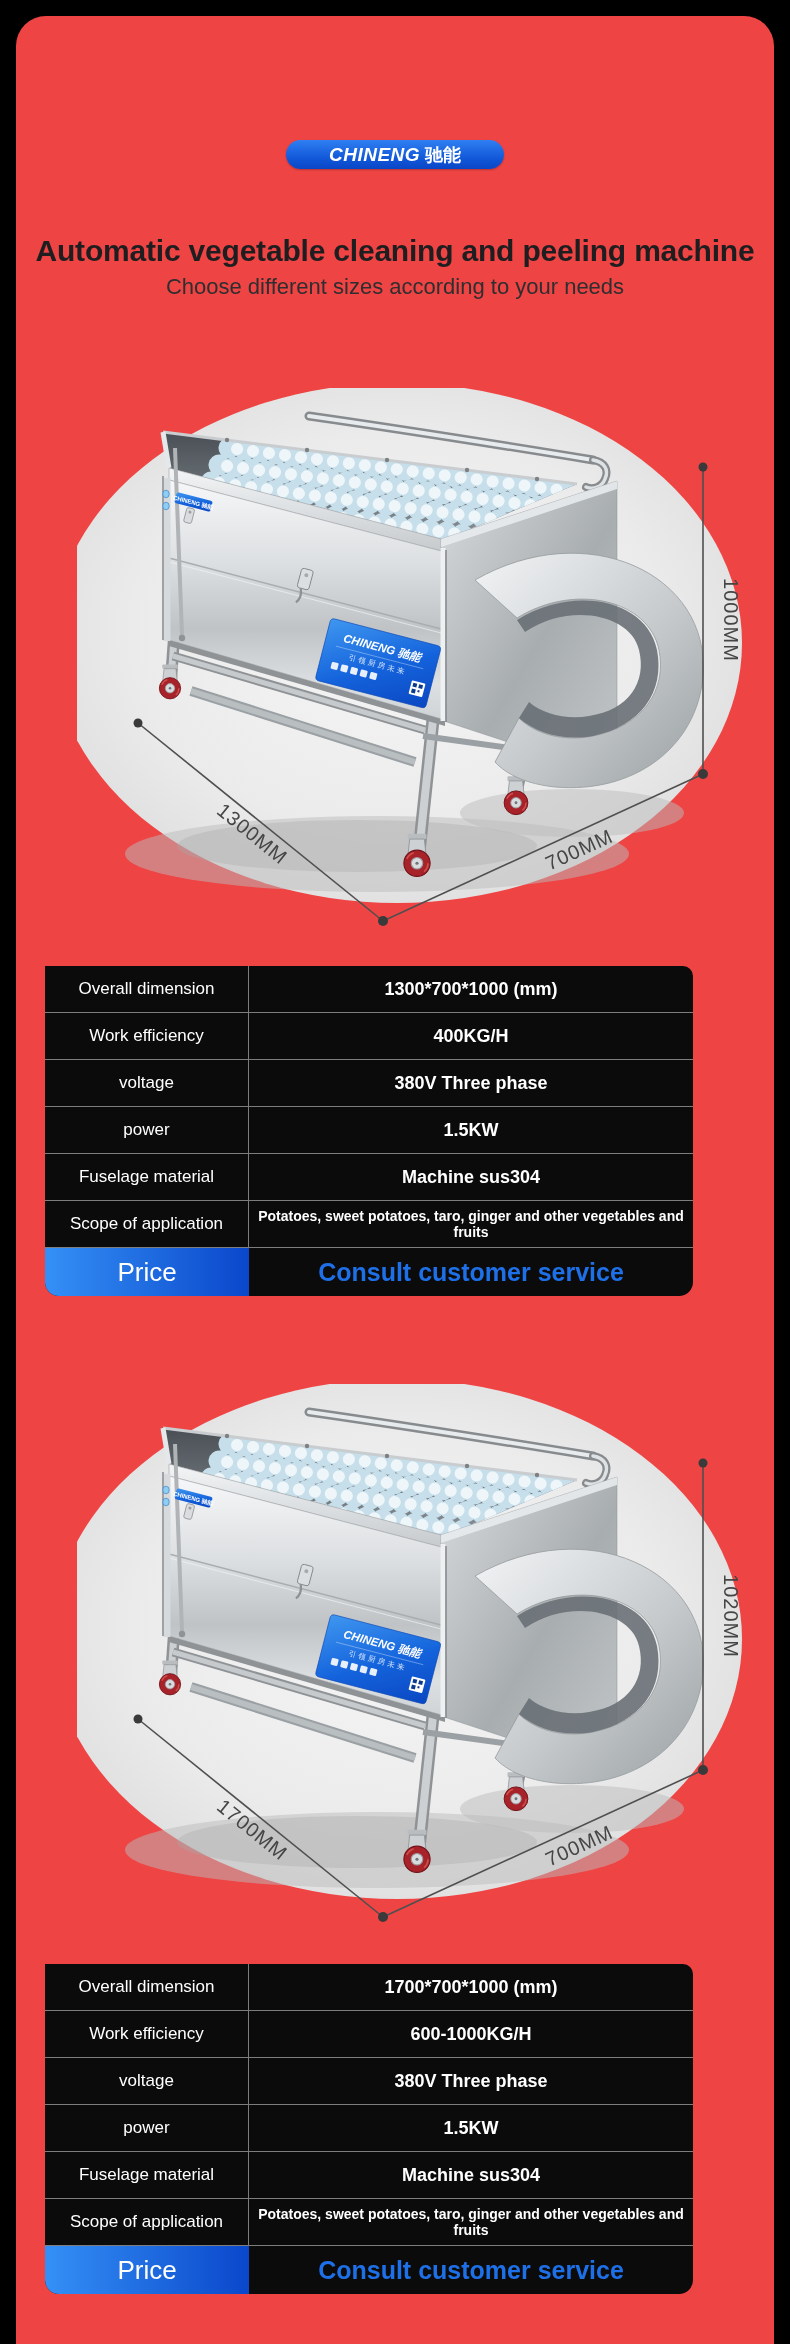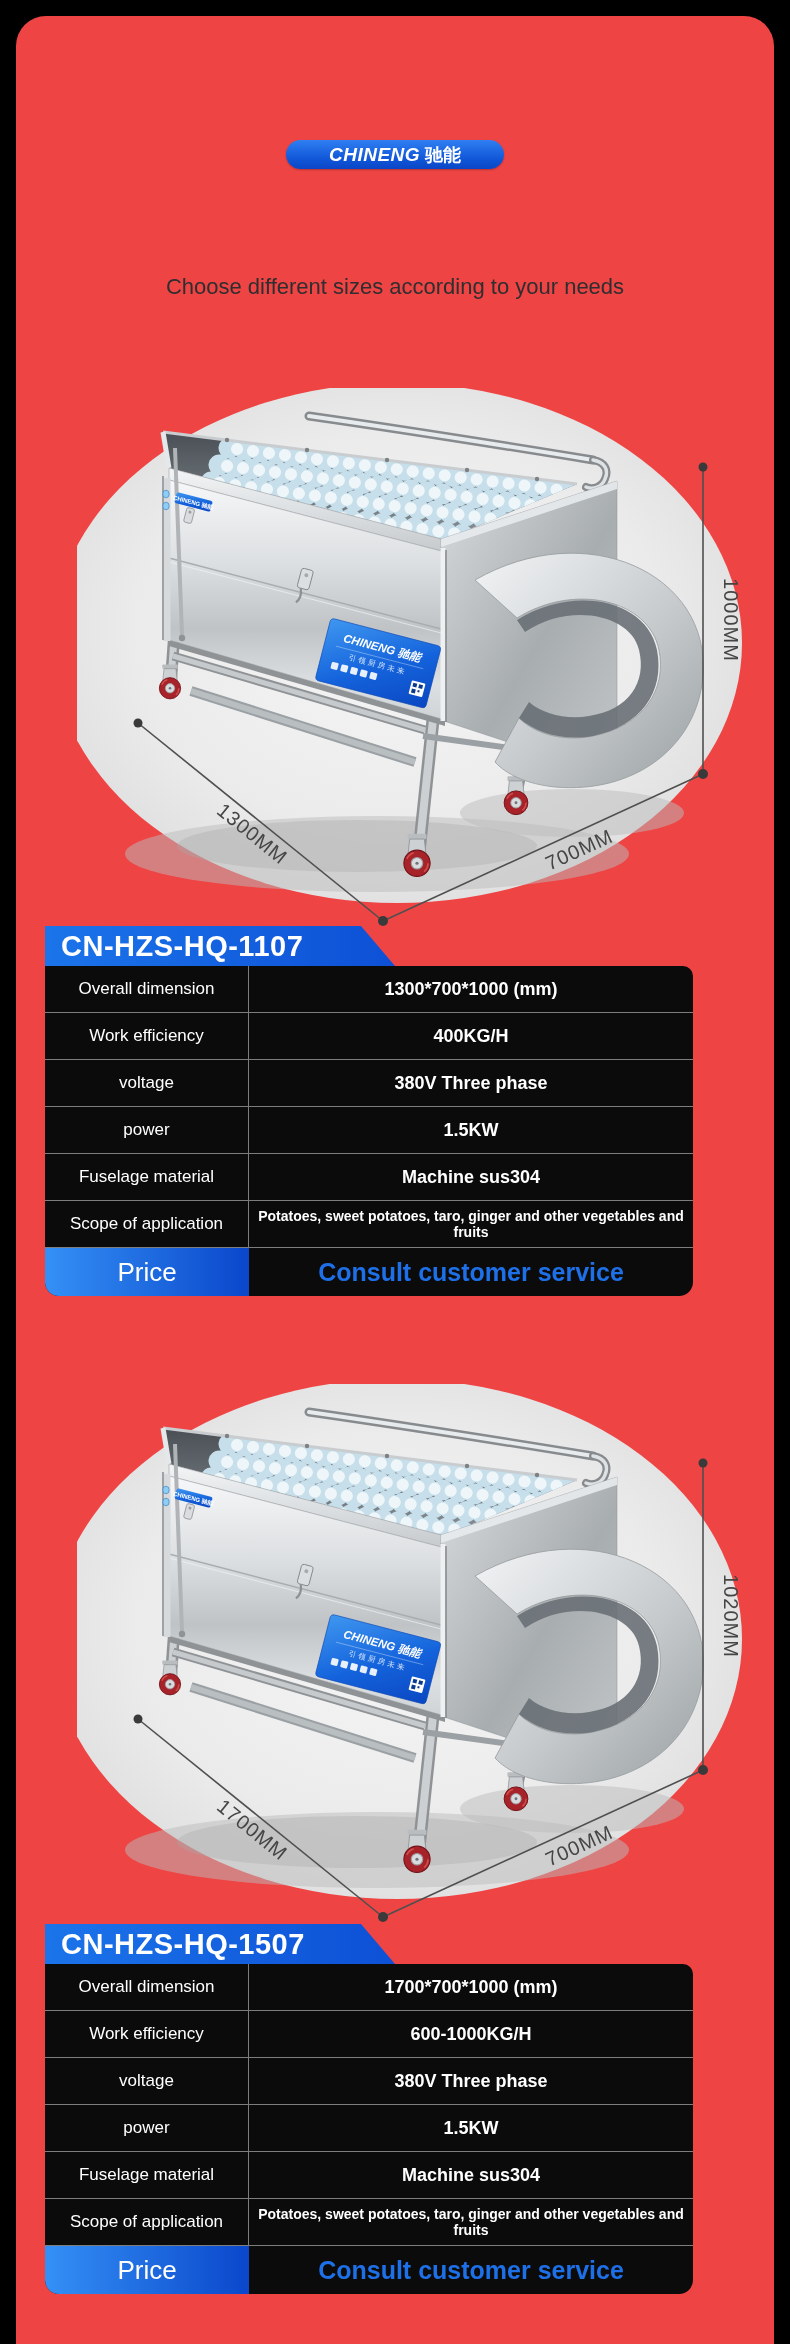--- a/index.html
+++ b/index.html
@@ -257,32 +257,30 @@
   </defs>
 </svg>
 
 <div class="card">
 
   <div class="logo-pill">
     <span class="logo-en">CHINENG</span>
     <span class="logo-cn">驰能</span>
   </div>
 
+  <div class="page-title">Automatic vegetable cleaning and peeling machine</div>
   <div class="page-subtitle">Choose different sizes according to your needs</div>
 
   <svg class="machine-svg" style="top:372px" viewBox="0 0 680 540">
     <use href="#machine-sym"></use>
     <text class="dim-text" transform="translate(171,451) rotate(39)" text-anchor="middle">1300MM</text>
     <text class="dim-text" transform="translate(505,468) rotate(-24.5)" text-anchor="middle">700MM</text>
     <text class="dim-text" transform="translate(647,232) rotate(90)" text-anchor="middle">1000MM</text>
   </svg>
 
-  <div class="model-banner" style="top:910px">
-    <span>CN-HZS-HQ-1107</span>
-  </div>
 
   <div class="spec-table" style="top:950px">
     <div class="spec-row">
       <div class="spec-label">Overall dimension</div>
       <div class="spec-value">1300*700*1000 (mm)</div>
     </div>
     <div class="spec-row">
       <div class="spec-label">Work efficiency</div>
       <div class="spec-value">400KG/H</div>
     </div>
@@ -308,23 +306,20 @@
     </div>
   </div>
 
   <svg class="machine-svg" style="top:1368px" viewBox="0 0 680 540">
     <use href="#machine-sym"></use>
     <text class="dim-text" transform="translate(171,451) rotate(39)" text-anchor="middle">1700MM</text>
     <text class="dim-text" transform="translate(505,468) rotate(-24.5)" text-anchor="middle">700MM</text>
     <text class="dim-text" transform="translate(647,232) rotate(90)" text-anchor="middle">1020MM</text>
   </svg>
 
-  <div class="model-banner" style="top:1908px">
-    <span>CN-HZS-HQ-1507</span>
-  </div>
 
   <div class="spec-table" style="top:1948px">
     <div class="spec-row">
       <div class="spec-label">Overall dimension</div>
       <div class="spec-value">1700*700*1000 (mm)</div>
     </div>
     <div class="spec-row">
       <div class="spec-label">Work efficiency</div>
       <div class="spec-value">600-1000KG/H</div>
     </div>

